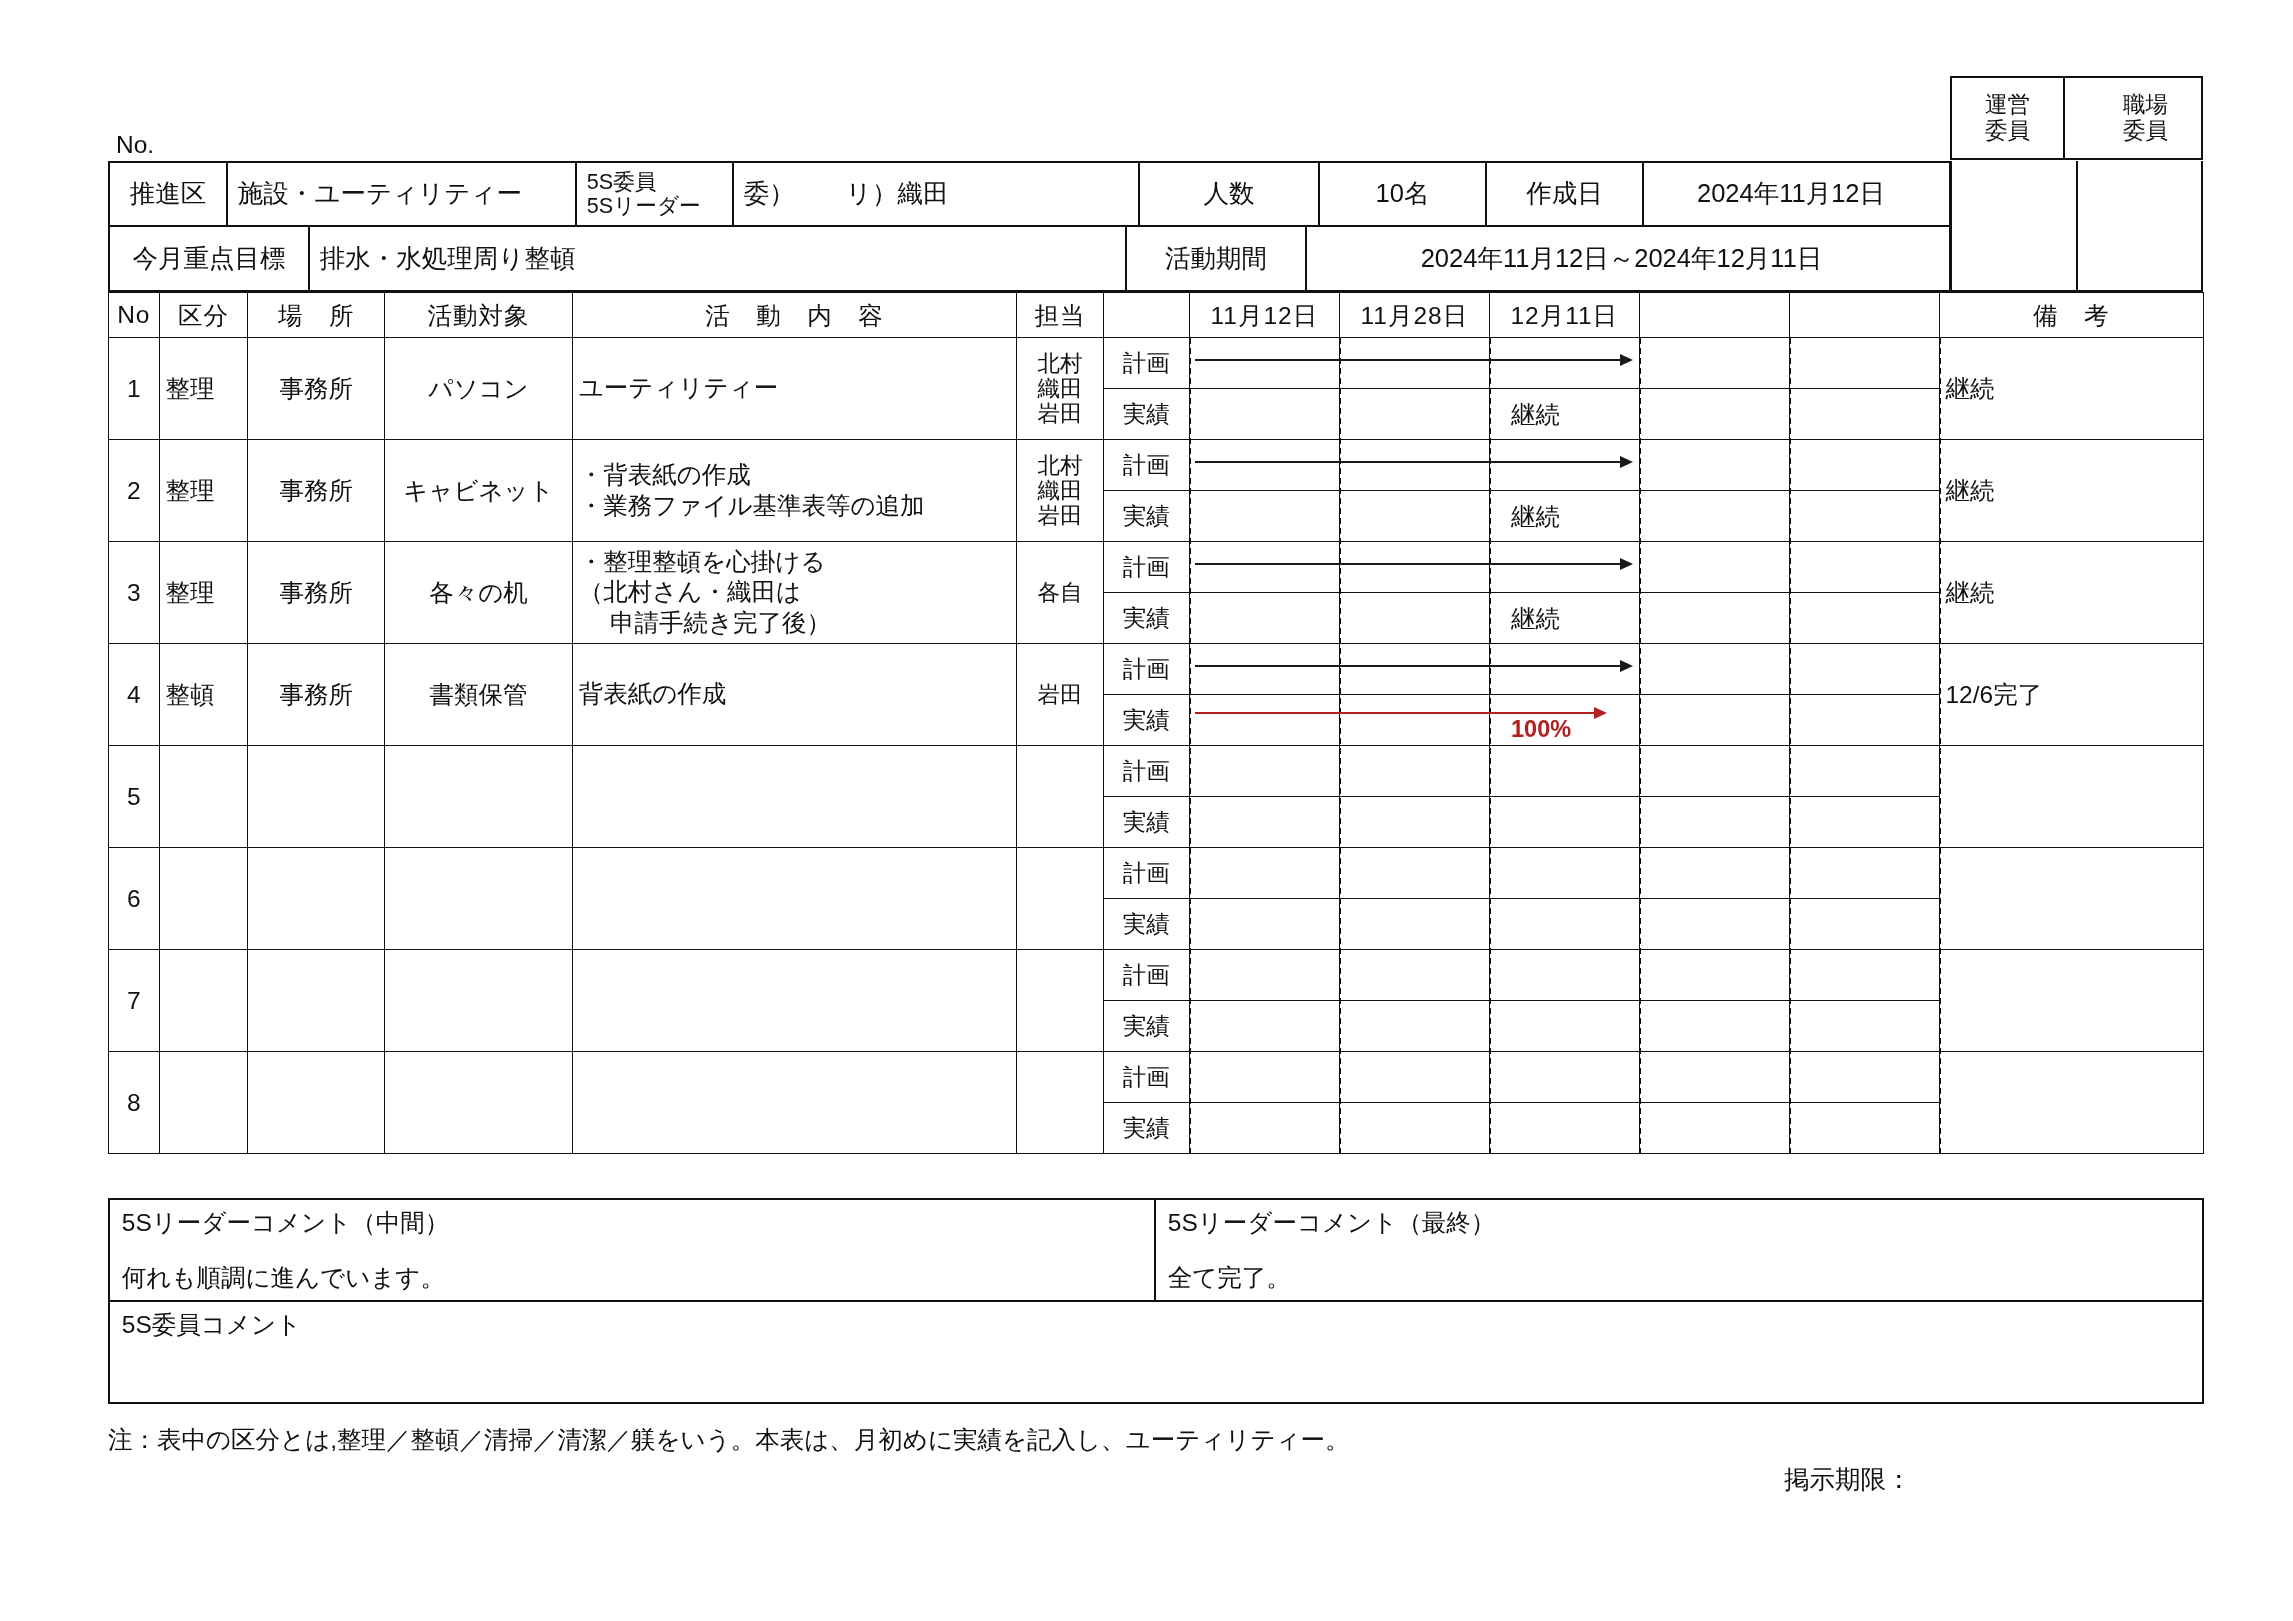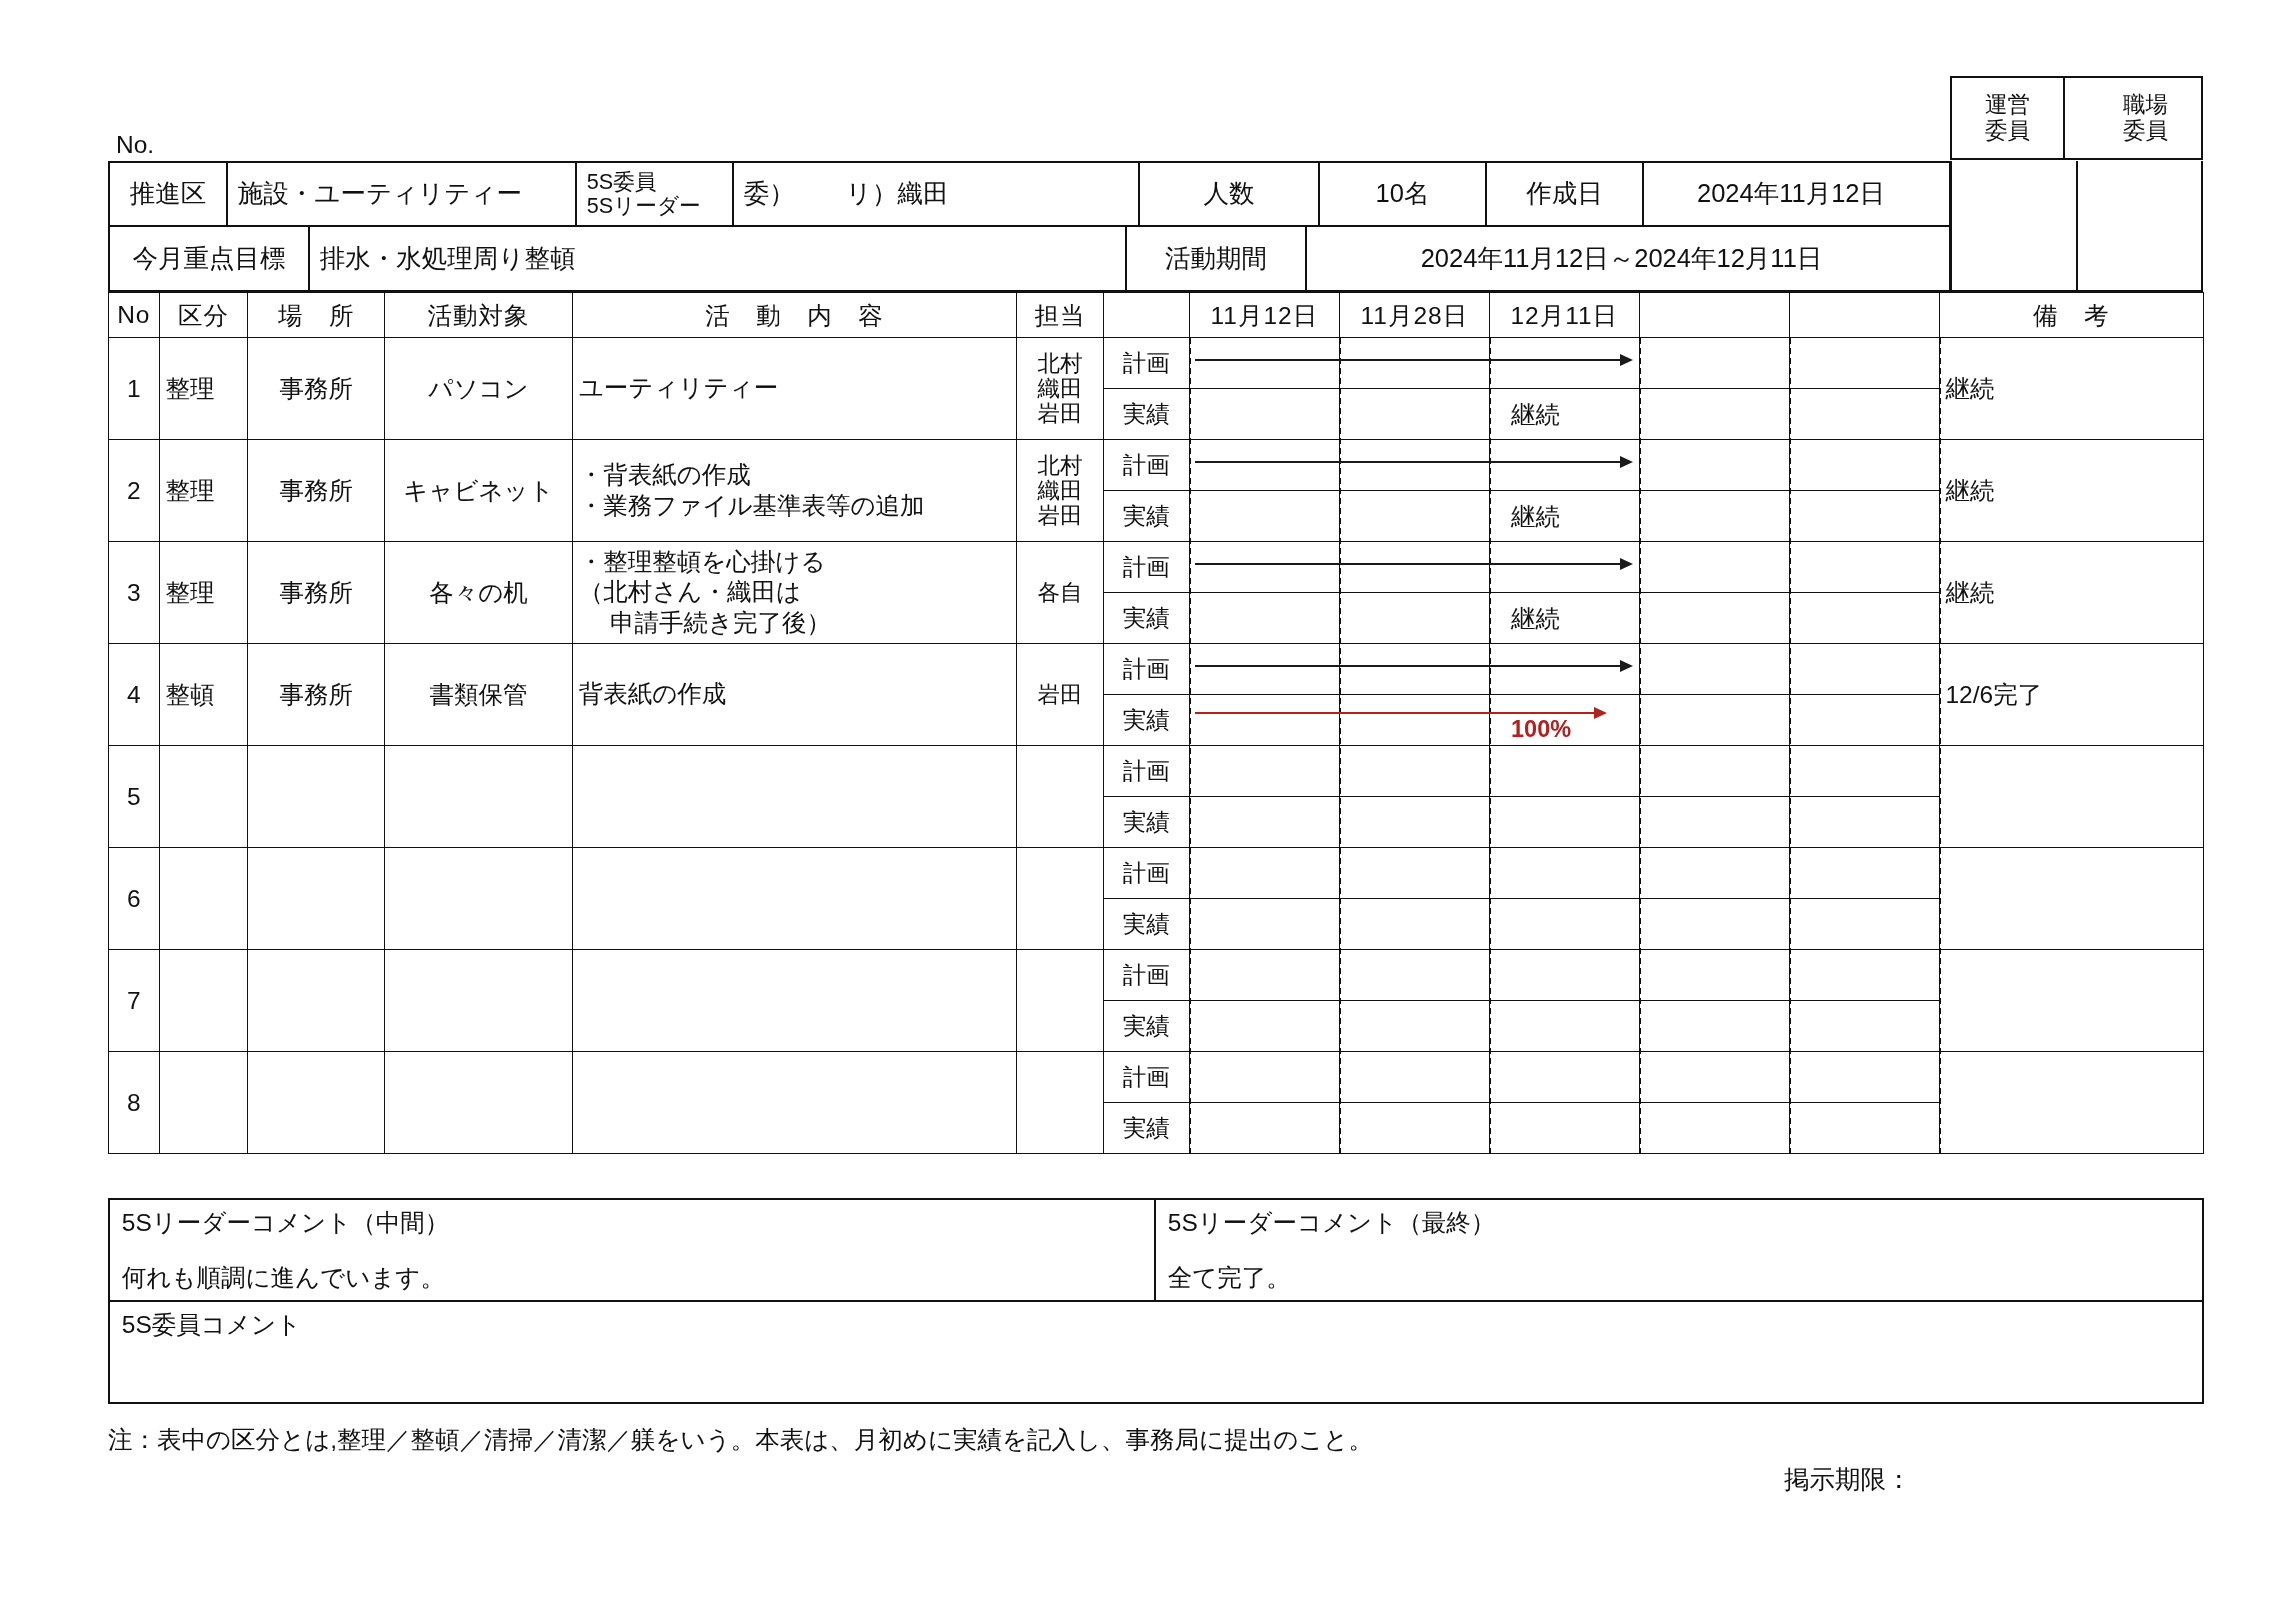--- a/index.html
+++ b/index.html
@@ -568,16 +568,16 @@
         <div class="cm-line">5Sリーダーコメント（最終）</div>
         <div class="cm-line">全て完了。</div>
       </div>
     </div>
     <div class="cm-bottom">
       <div class="cm-line">5S委員コメント</div>
       <div class="cm-line"></div>
     </div>
   </div>
 
-  <div class="note-bottom">注：表中の区分とは,整理／整頓／清掃／清潔／躾をいう。本表は、月初めに実績を記入し、事務局に提出のこと。</div>
+  <div class="note-bottom">注：表中の区分とは,整理／整頓／清掃／清潔／躾をいう。本表は、月初めに実績を記入し、ユーティリティー。</div>
   <div class="posting">掲示期限：</div>
 </div>
 
 
 </body></html>

